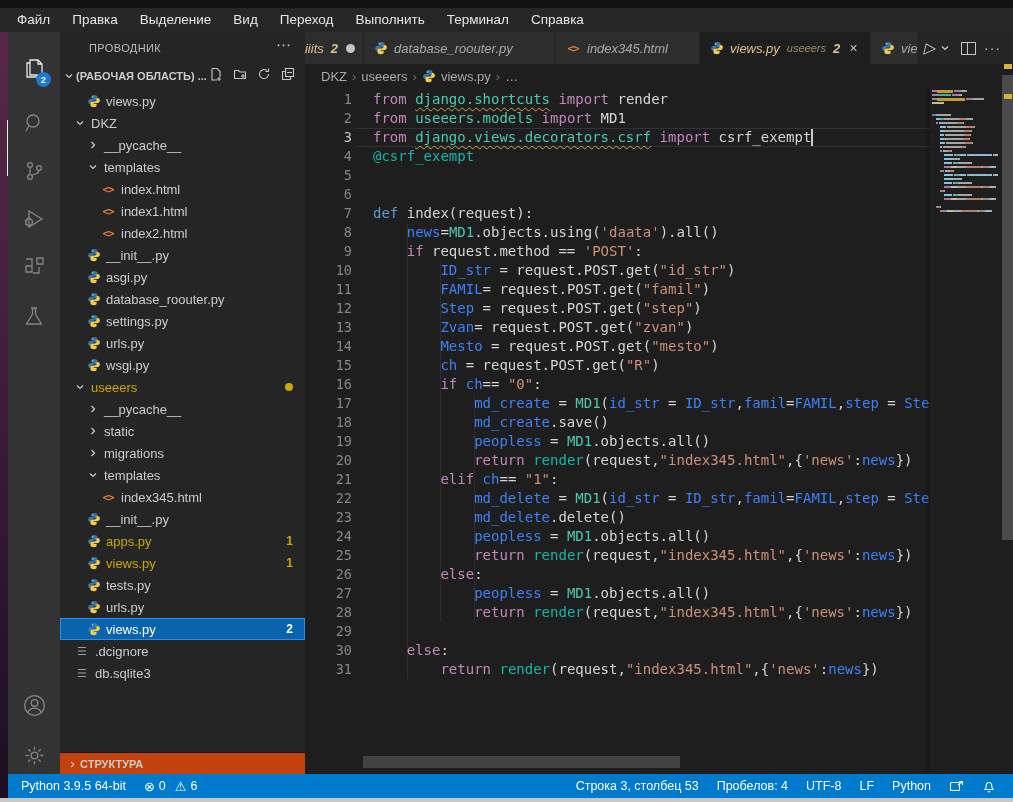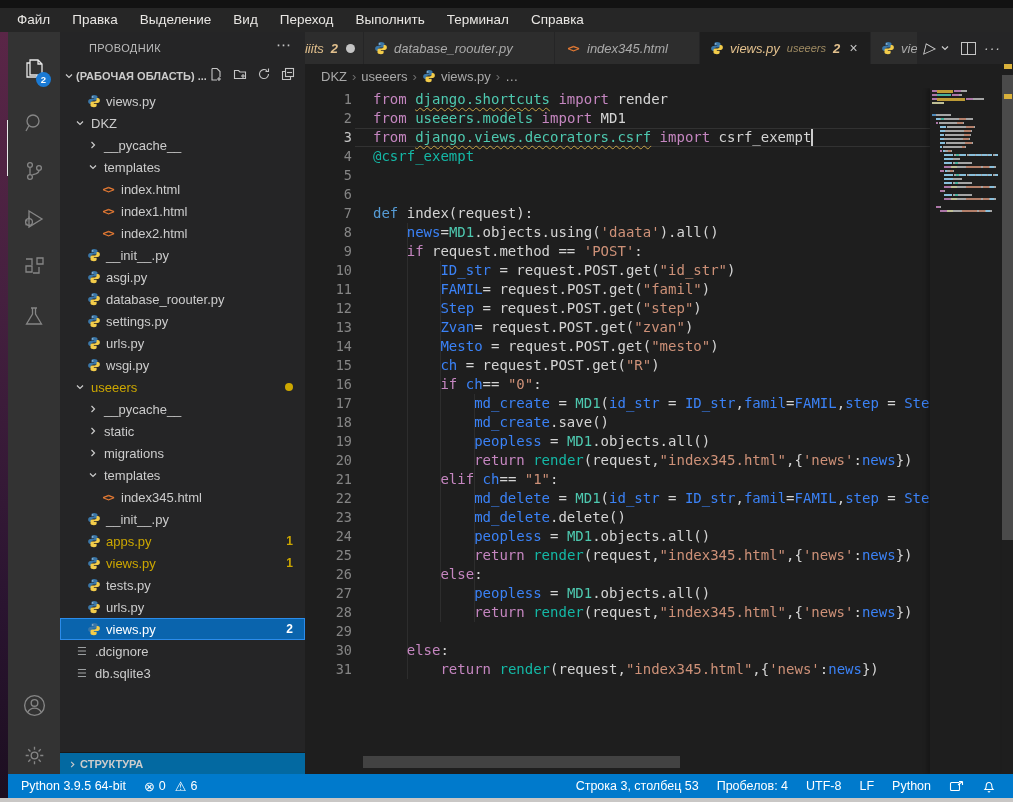--- a/index.html
+++ b/index.html
@@ -38,21 +38,21 @@
   .tree-row.warn .lbl,.tree-row.warn .badge{color:#cca700;}
   .tree-row.selected{background:#0a64ad;outline:1px solid #2b8ceb;outline-offset:-1px;color:#ffffff;}
   .badge{margin-left:auto;margin-right:12px;font-size:12px;font-weight:bold;color:#cca700;}
   .tree-row.selected .badge{color:#ffffff;}
   .mod-dot{margin-left:auto;margin-right:12px;width:8px;height:8px;border-radius:50%;background:#cca700;}
   .chev{display:flex;width:12px;justify-content:center;}
   .ficon{display:flex;width:16px;justify-content:center;align-items:center;}
   .html-ic{color:#e37933;font-family:"DejaVu Sans Mono",monospace;font-size:11px;font-weight:bold;letter-spacing:-1px;}
   .file-ic{color:#9da0a2;font-size:11px;line-height:4px;}
   .outline-row{position:absolute;left:0;top:720px;width:245px;height:22px;border-top:1px solid #191919;
-               display:flex;align-items:center;background:#0369a1;}
+               display:flex;align-items:center;background:#c2410c;}
   .outline-lbl{font-size:11px;font-weight:bold;color:#cccccc;margin-left:2px;}
   
   .tabbar{position:absolute;left:305px;top:32px;width:708px;height:32px;background:#252526;display:flex;font-style:italic;}
   .tab{height:32px;display:flex;align-items:center;background:#2d2d2d;margin-right:1px;
        box-sizing:border-box;padding:0 10px;font-size:13px;color:#a9a9a9;overflow:hidden;white-space:nowrap;}
   .tab.active{background:#1e1e1e;}
   .tab .tname.modified{color:#e2c08d;}
   .tab .tdesc{font-size:11px;color:#a08c63;margin-left:7px;}
   .tab .tbadge{color:#e2c08d;font-weight:bold;margin-left:7px;}
   .tab .tclose{color:#c5c5c5;margin-left:9px;font-size:14px;}

